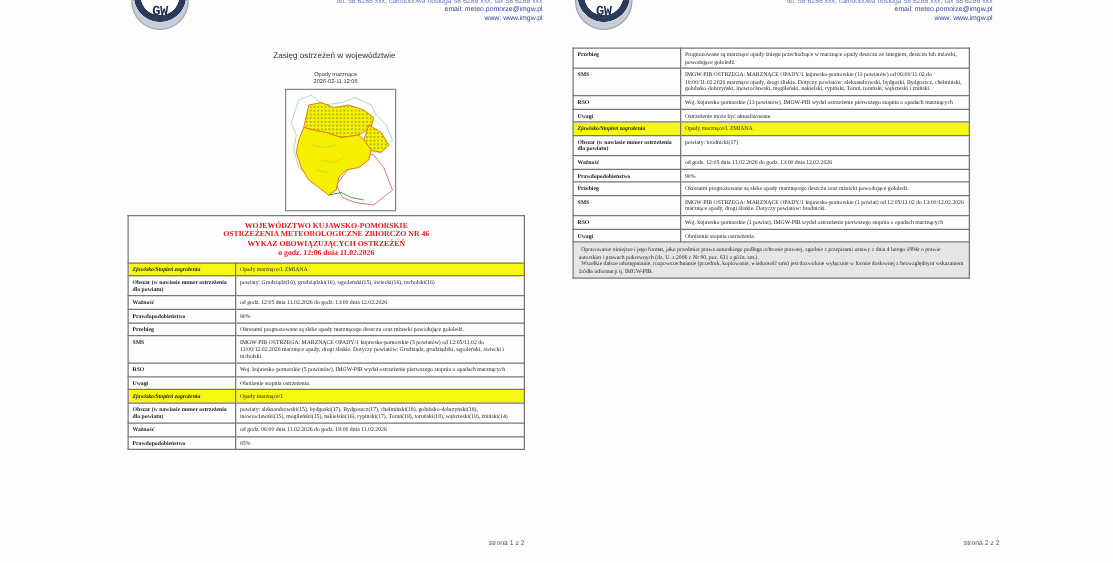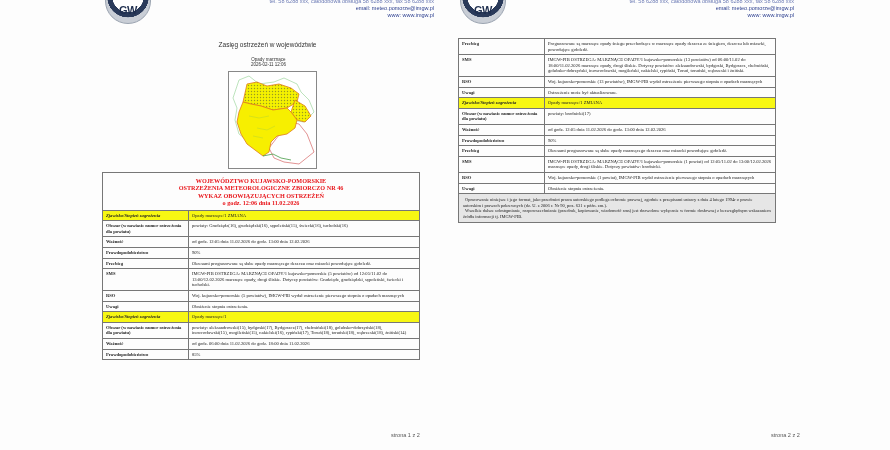--- a/index.html
+++ b/index.html
@@ -6,21 +6,21 @@
   html, body { width: 890px; height: 450px; background: #fdfdfd; overflow: hidden; }
   body { position: relative; font-family: "Liberation Serif", serif; color: #222; }
 
   .page { position: absolute; top: 0; height: 450px; }
   #page1 { left: 95px; width: 345px; }
   #page2 { left: 455px; width: 345px; }
 
   .logo { position: absolute; top: -22px; width: 46px; height: 46px; border-radius: 50%;
           background: radial-gradient(circle at 50% 40%, #ffffff 0 45%, #2a3a5a 46% 60%, #c9ced6 61% 100%);
           border: 1px solid #9aa3b0; display: flex; align-items: flex-end; justify-content: center; }
-  .logo span { font-family: Liberation Sans, sans-serif; font-weight: bold; font-size: 11px; color: #1f2f4f;
+  .logo span { font-family: Liberation Mono, monospace; font-weight: bold; font-size: 11px; color: #1f2f4f;
                margin-bottom: 7px; letter-spacing: -0.5px; }
   #page1 .logo { left: 10px; }
   #page2 .logo { left: 5px; }
 
   .contact { position: absolute; right: 6px; top: -2px; text-align: right; font-family: "Liberation Sans", sans-serif;
              font-size: 5.5px; line-height: 7px; color: #2c3f8f; }
   .contact .faded { color: #6c7bb5; }
 
   .map-title { position: absolute; left: 0; width: 100%; top: 41px; text-align: center;
                font-family: "Liberation Sans", sans-serif; font-size: 6.5px; color: #333; }

